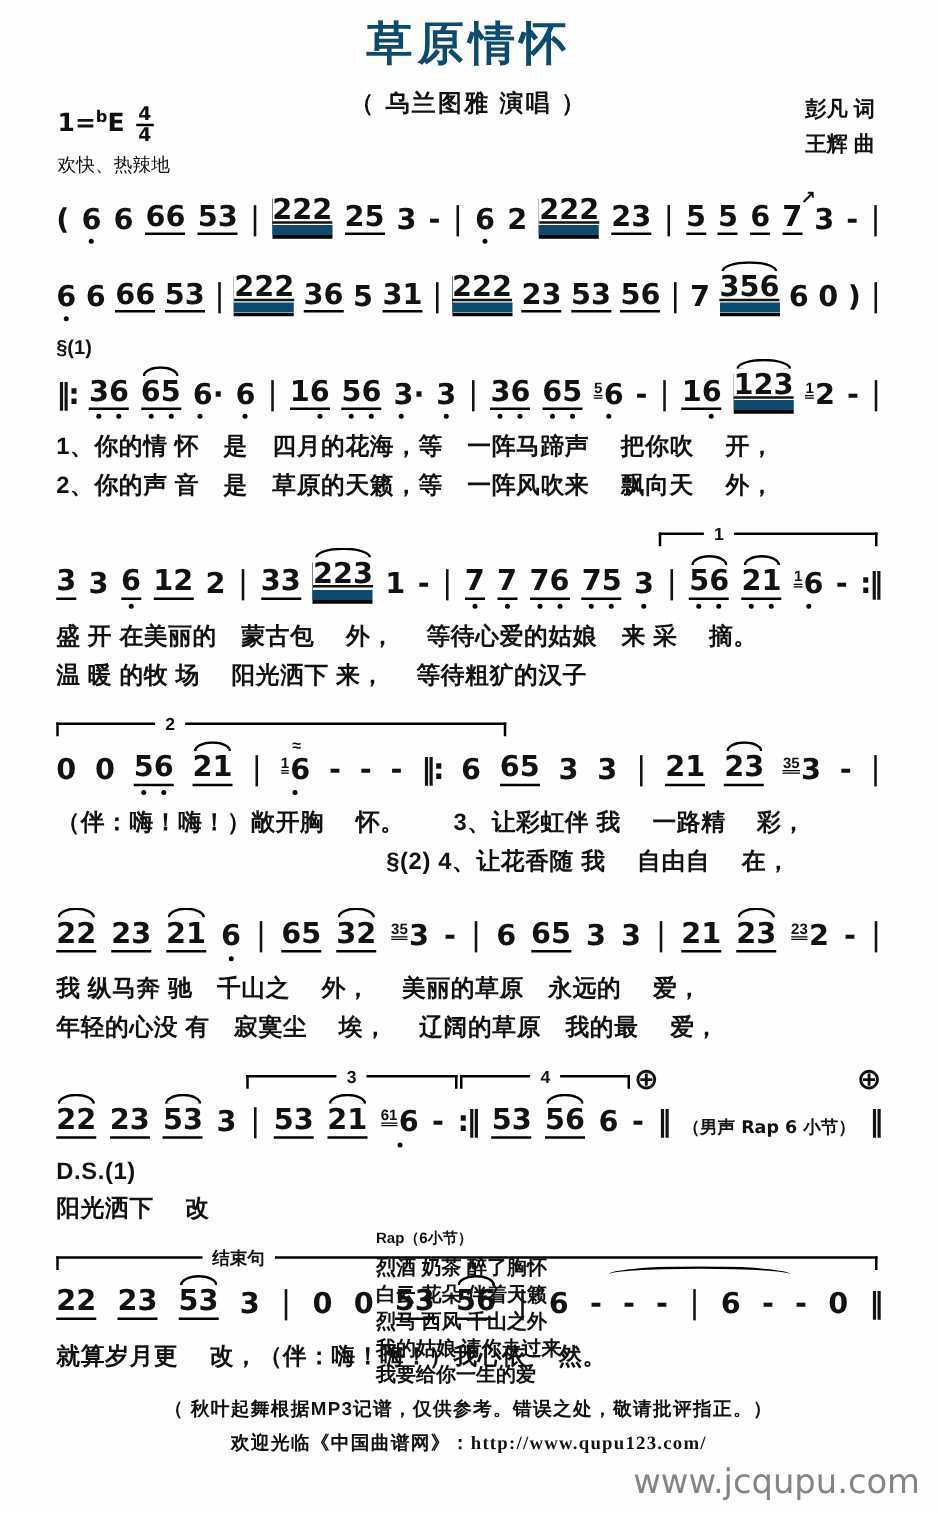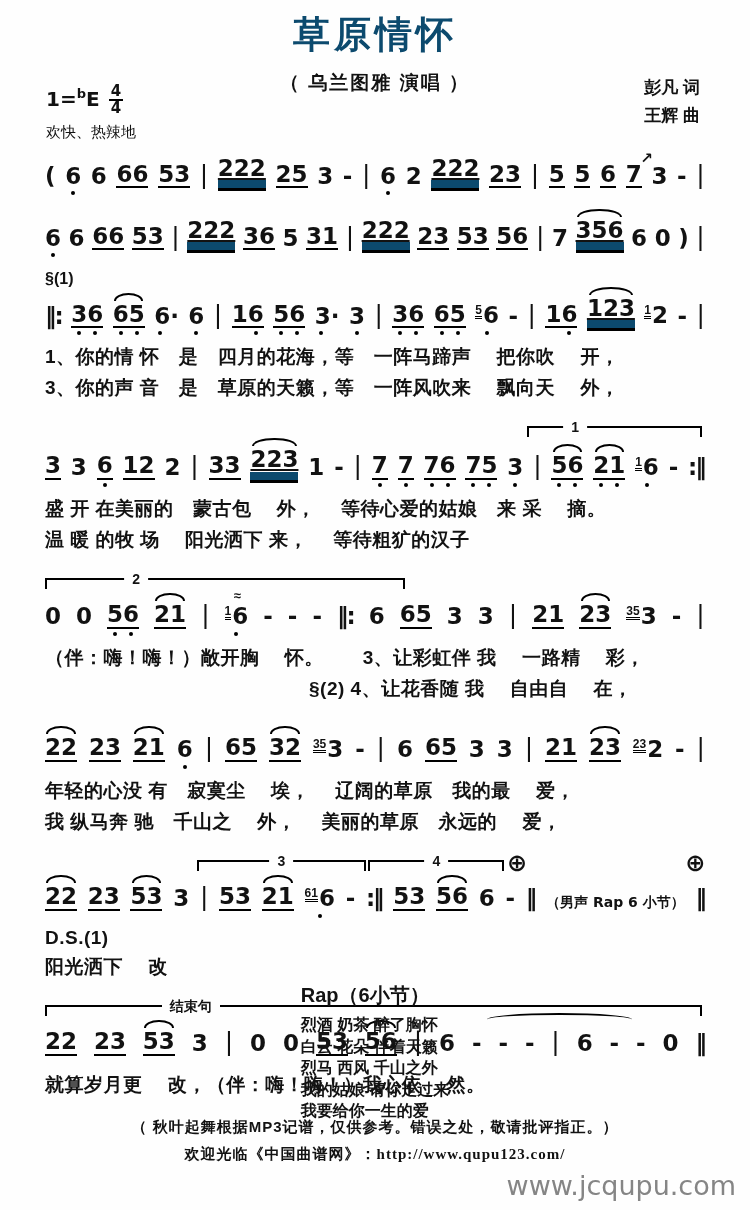--- a/index.html
+++ b/index.html
@@ -46,21 +46,21 @@
   .volta{position:absolute;top:-21px;height:9px;border-top:2px solid #000;border-left:2px solid #000;border-right:2px solid #000;}
   .vlabel{position:absolute;top:-10px;transform:translateX(-50%);background:#fefefe;padding:0 8px;
           font-size:14px;font-weight:700;line-height:18px;white-space:nowrap;}
   .sysmark{position:absolute;top:-26px;font-weight:700;font-size:15px;}
   .sysmark.coda{font-size:24px;top:-32px;font-family:"DejaVu Sans",sans-serif;}
   .sysmark.segno{font-size:16px;}
   .longslur{position:absolute;top:-13px;height:11px;border-top:2px solid #000;border-radius:50% 50% 0 0;}
   
   .rap{position:absolute;top:982px;left:0;right:0;text-align:center;}
   .rap-inner{display:inline-block;text-align:left;}
-  .rap-title{font-size:20px;font-weight:700;margin-bottom:5px;}
+  .rap-title{font-size:12px;font-weight:700;margin-bottom:5px;}
   .rap-line{font-size:16px;font-weight:700;line-height:21.5px;}
   
   .footer{position:absolute;top:1118px;left:0;right:0;text-align:center;}
   .footer-note{font-size:15px;font-weight:700;letter-spacing:1px;}
   .footer-site{font-size:15px;font-weight:700;margin-top:8px;letter-spacing:1px;
                font-family:"Liberation Serif","DejaVu Serif",serif;}
   .watermark{position:absolute;right:14px;top:1170px;font-size:27px;color:#858585;
              font-family:"DejaVu Sans",sans-serif;}
 </style>
 </head>
@@ -189,21 +189,21 @@
           <span class="tk u1"><b class="num">16</b><i class="lodots">
               <u class="dot off"></u>
               <u class="dot"></u>
             </i></span>
           <span class="tk u2"><i class="arcmark"></i><b class="num">123</b></span>
           <span class="tk"><i class="grace">1</i><b class="num">2</b></span>
           <span class="tk"><b class="num">-</b></span>
           <span class="tk bar"><b class="num">|</b></span>
         </div>
         <div class="lyric">1、你的情 怀　是　四月的花海，等　一阵马蹄声　 把你吹　 开，</div>
-        <div class="lyric">3、你的声 音　是　草原的天籁，等　一阵风吹来　 飘向天　 外，</div>
+        <div class="lyric">2、你的声 音　是　草原的天籁，等　一阵风吹来　 飘向天　 外，</div>
       </div>
       <div class="system hasTop">
         <div class="volta" style="left: 73%; width: 26%;">
           <span class="vlabel" style="left: 27%;">1</span>
         </div>
         <div class="notes">
           <span class="tk u1"><b class="num">3</b></span>
           <span class="tk"><b class="num">3</b></span>
           <span class="tk u1"><b class="num">6</b><i class="lodots">
               <u class="dot"></u>
@@ -303,22 +303,22 @@
           <span class="tk u1"><b class="num">65</b></span>
           <span class="tk"><b class="num">3</b></span>
           <span class="tk"><b class="num">3</b></span>
           <span class="tk bar"><b class="num">|</b></span>
           <span class="tk u1"><b class="num">21</b></span>
           <span class="tk u1"><i class="arcmark"></i><b class="num">23</b></span>
           <span class="tk"><i class="grace">23</i><b class="num">2</b></span>
           <span class="tk"><b class="num">-</b></span>
           <span class="tk bar"><b class="num">|</b></span>
         </div>
+        <div class="lyric">我 纵马奔 驰　千山之　 外，　 美丽的草原　永远的　 爱，</div>
         <div class="lyric">年轻的心没 有　寂寞尘　 埃，　 辽阔的草原　我的最　 爱，</div>
-        <div class="lyric">我 纵马奔 驰　千山之　 外，　 美丽的草原　永远的　 爱，</div>
       </div>
       <div class="system hasTop">
         <div class="volta" style="left: 23%; width: 25%;">
           <span class="vlabel" style="left: 50%;">3</span>
         </div>
         <div class="volta" style="left: 49%; width: 20%;">
           <span class="vlabel" style="left: 50%;">4</span>
         </div>
         <div class="sysmark coda" style="left: 70%;">⊕</div>
         <div class="sysmark coda" style="left: 97%;">⊕</div>

